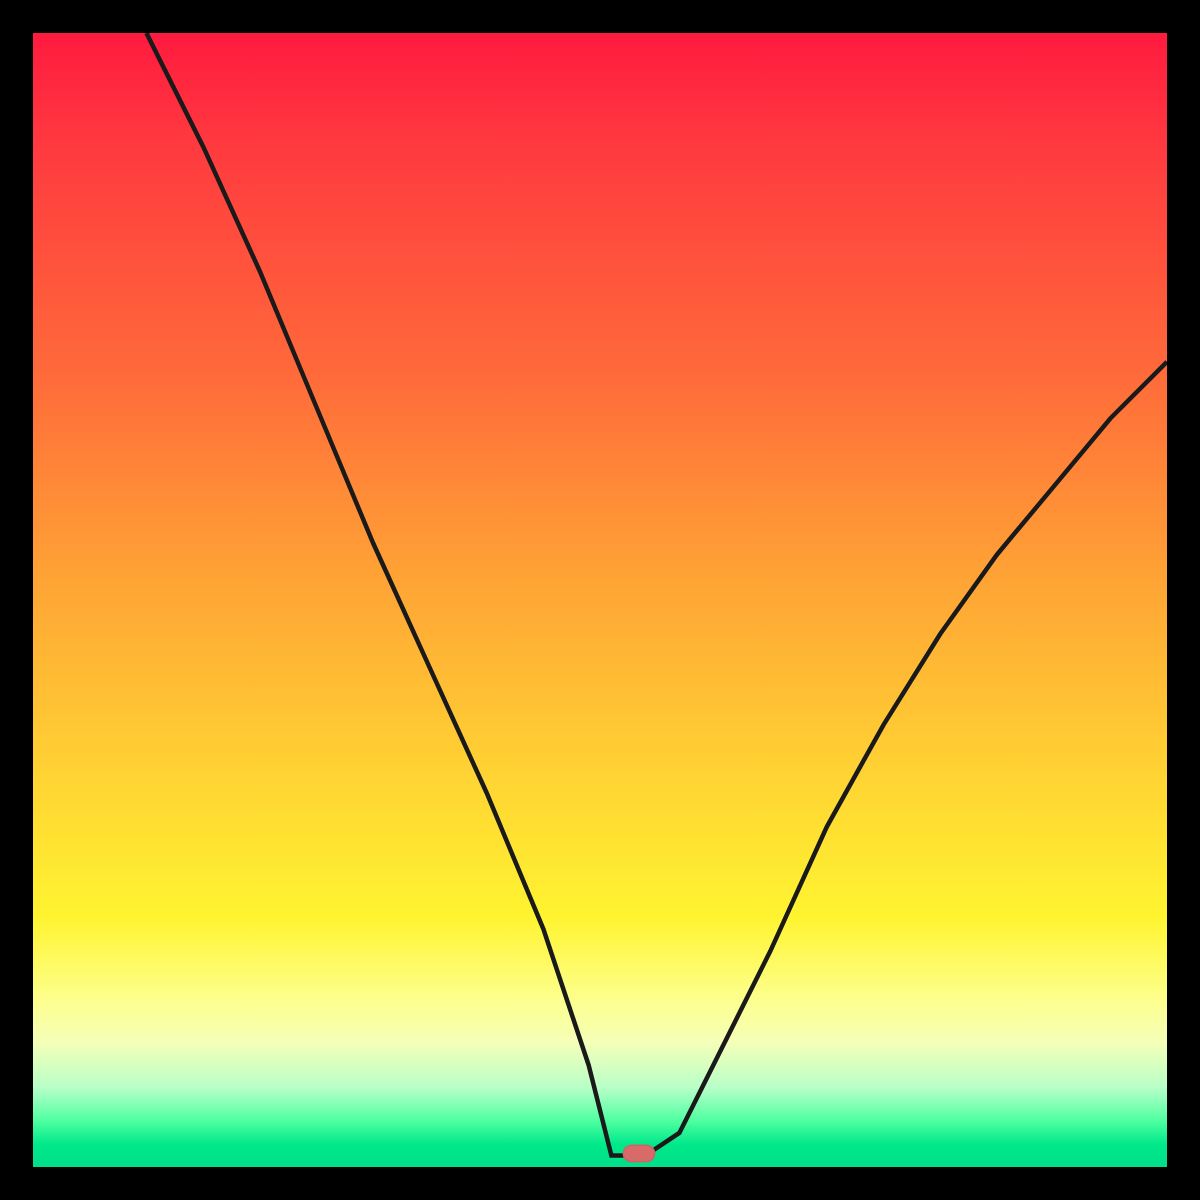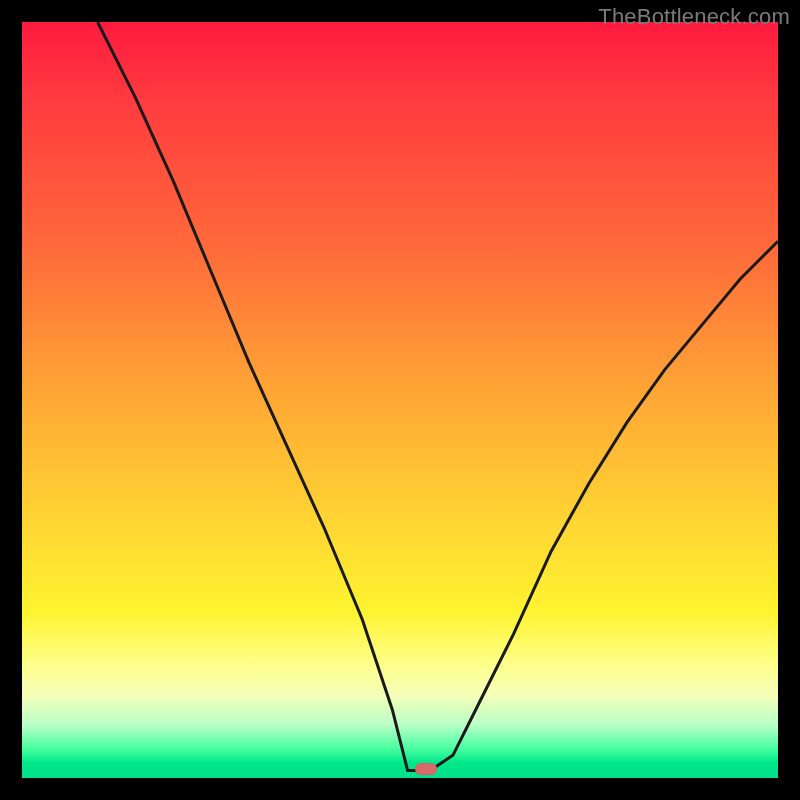--- a/index.html
+++ b/index.html
@@ -67,21 +67,20 @@
     position: absolute;
     inset: 0;
     z-index: 10;
   }
 </style>
 </head>
 <body>
 
 <div class="frame">
 
-  <div class="watermark">TheBottleneck.com</div>
 
   <div class="plot-area">
 
     <div class="gradient"></div>
 
     <svg class="curve" viewBox="0 0 756 756" preserveAspectRatio="none">
       <path fill="none" stroke="#1a1a1a" stroke-width="3" d="M75.6 0.0 L113.4 75.6 L151.2 158.8 L189.0 249.5 L226.8 340.2 L264.6 423.4 L302.4 506.5 L340.2 597.2 L370.4 688.0 L385.6 748.4 L408.2 748.4 L430.9 733.3 L453.6 688.0 L491.4 612.4 L529.2 529.2 L567.0 461.2 L604.8 400.7 L642.6 347.8 L680.4 302.4 L718.2 257.0 L756.0 219.2"></path>
     </svg>
 
     <div class="marker" style="left: 393.46px; top: 740.928px;"></div>

